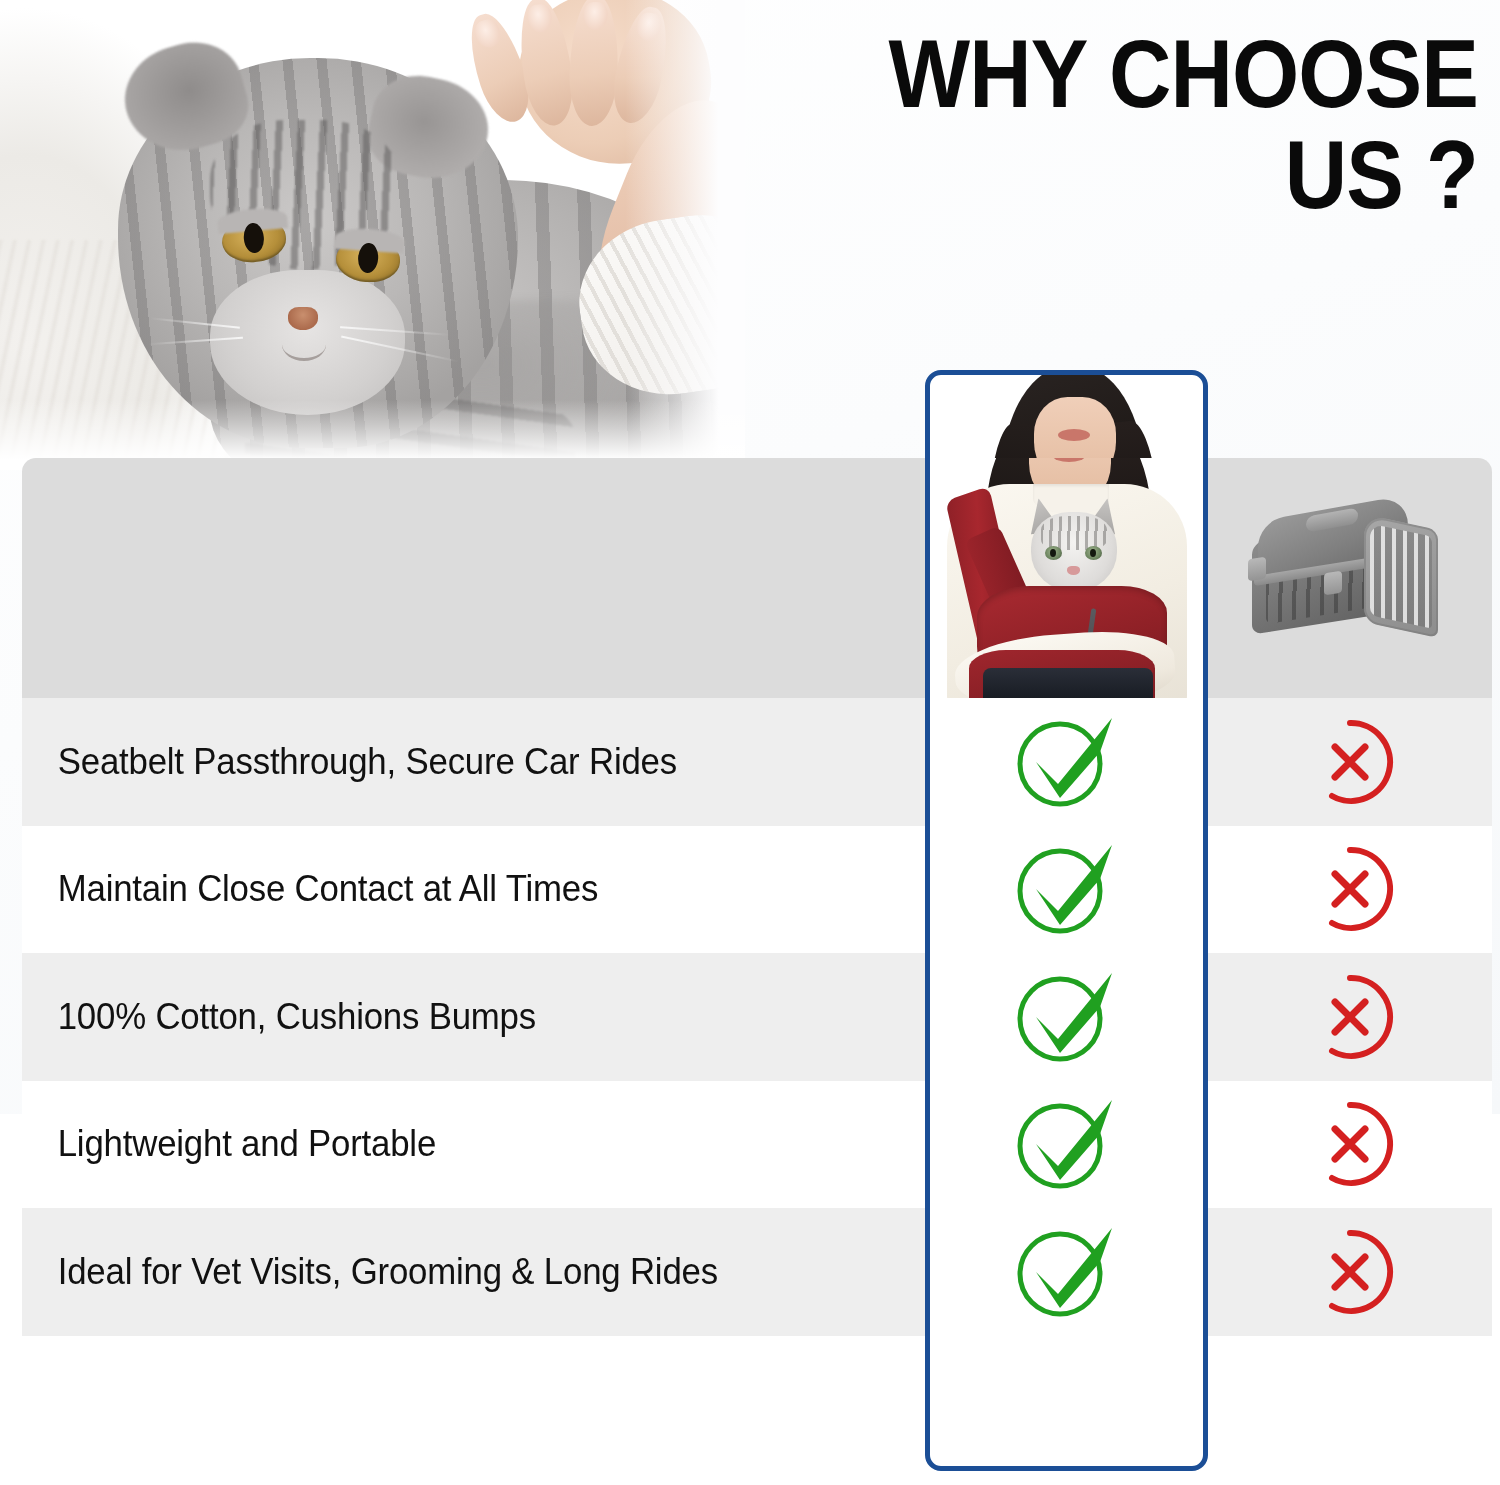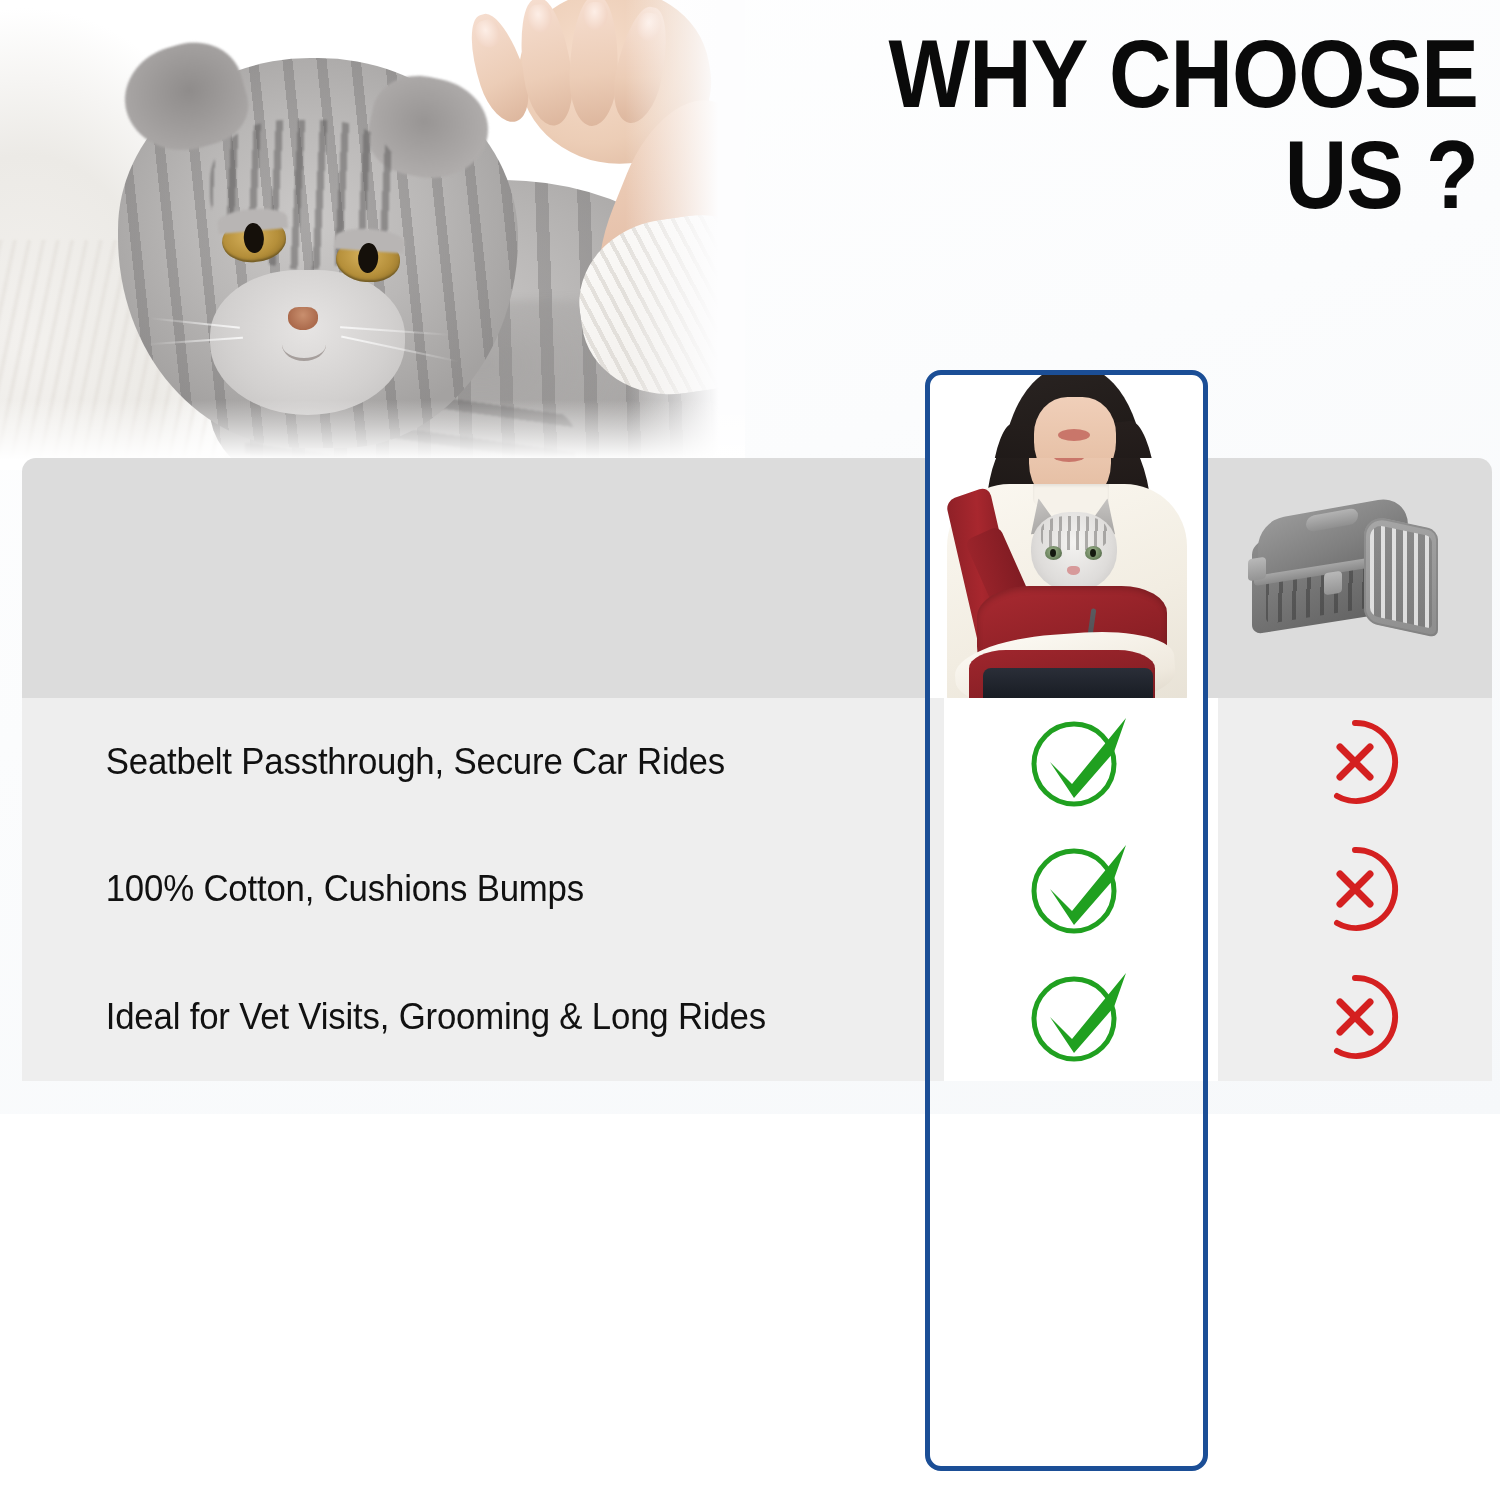--- a/index.html
+++ b/index.html
@@ -586,21 +586,21 @@
   }
 
   
   .row {
     position: relative;
     height: 127.5px;
     display: flex;
     align-items: center;
   }
   .row.odd  { background: #ffffff; }
-  .row.even { background: #eeeeee; padding-left: 48px; }
+  .row.even { background: #eeeeee; }
   .row:last-child { border-radius: 0 0 0 0; }
 
   .cell-feature {
     width: 903px;
     padding-left: 38px;
     box-sizing: border-box;
     font-size: 37px;
     color: #111;
     letter-spacing: -.2px;
     transform: scaleX(.94);
@@ -774,37 +774,67 @@
         </svg>
       </div>
       <div class="cell-cross">
         <svg class="ico" width="92" height="92" viewBox="0 0 92 92">
           <path d="M46 7 a39 39 0 1 1 -18 73" fill="none" stroke="#D42020" stroke-width="6" stroke-linecap="round"></path>
           <path d="M31 31 L61 61 M61 31 L31 61" stroke="#D42020" stroke-width="7" stroke-linecap="round"></path>
         </svg>
       </div>
     </div>
 
+    <div class="row odd">
+      <div class="cell-feature">Maintain Close Contact at All Times</div>
+      <div class="cell-mark">
+        <svg class="ico" width="118" height="100" viewBox="0 0 118 100">
+          <circle cx="52" cy="52" r="40" fill="none" stroke="#20A020" stroke-width="5"></circle>
+          <path d="M28 50 L50 72 L104 6 L92 40 L52 86 Z" fill="#20A020"></path>
+        </svg>
+      </div>
+      <div class="cell-cross">
+        <svg class="ico" width="92" height="92" viewBox="0 0 92 92">
+          <path d="M46 7 a39 39 0 1 1 -18 73" fill="none" stroke="#D42020" stroke-width="6" stroke-linecap="round"></path>
+          <path d="M31 31 L61 61 M61 31 L31 61" stroke="#D42020" stroke-width="7" stroke-linecap="round"></path>
+        </svg>
+      </div>
+    </div>
 
     <div class="row even">
       <div class="cell-feature">100% Cotton, Cushions Bumps</div>
       <div class="cell-mark">
         <svg class="ico" width="118" height="100" viewBox="0 0 118 100">
           <circle cx="52" cy="52" r="40" fill="none" stroke="#20A020" stroke-width="5"></circle>
           <path d="M28 50 L50 72 L104 6 L92 40 L52 86 Z" fill="#20A020"></path>
         </svg>
       </div>
       <div class="cell-cross">
         <svg class="ico" width="92" height="92" viewBox="0 0 92 92">
           <path d="M46 7 a39 39 0 1 1 -18 73" fill="none" stroke="#D42020" stroke-width="6" stroke-linecap="round"></path>
           <path d="M31 31 L61 61 M61 31 L31 61" stroke="#D42020" stroke-width="7" stroke-linecap="round"></path>
         </svg>
       </div>
     </div>
 
+    <div class="row odd">
+      <div class="cell-feature">Lightweight and Portable</div>
+      <div class="cell-mark">
+        <svg class="ico" width="118" height="100" viewBox="0 0 118 100">
+          <circle cx="52" cy="52" r="40" fill="none" stroke="#20A020" stroke-width="5"></circle>
+          <path d="M28 50 L50 72 L104 6 L92 40 L52 86 Z" fill="#20A020"></path>
+        </svg>
+      </div>
+      <div class="cell-cross">
+        <svg class="ico" width="92" height="92" viewBox="0 0 92 92">
+          <path d="M46 7 a39 39 0 1 1 -18 73" fill="none" stroke="#D42020" stroke-width="6" stroke-linecap="round"></path>
+          <path d="M31 31 L61 61 M61 31 L31 61" stroke="#D42020" stroke-width="7" stroke-linecap="round"></path>
+        </svg>
+      </div>
+    </div>
 
     <div class="row even">
       <div class="cell-feature">Ideal for Vet Visits, Grooming &amp; Long Rides</div>
       <div class="cell-mark">
         <svg class="ico" width="118" height="100" viewBox="0 0 118 100">
           <circle cx="52" cy="52" r="40" fill="none" stroke="#20A020" stroke-width="5"></circle>
           <path d="M28 50 L50 72 L104 6 L92 40 L52 86 Z" fill="#20A020"></path>
         </svg>
       </div>
       <div class="cell-cross">

